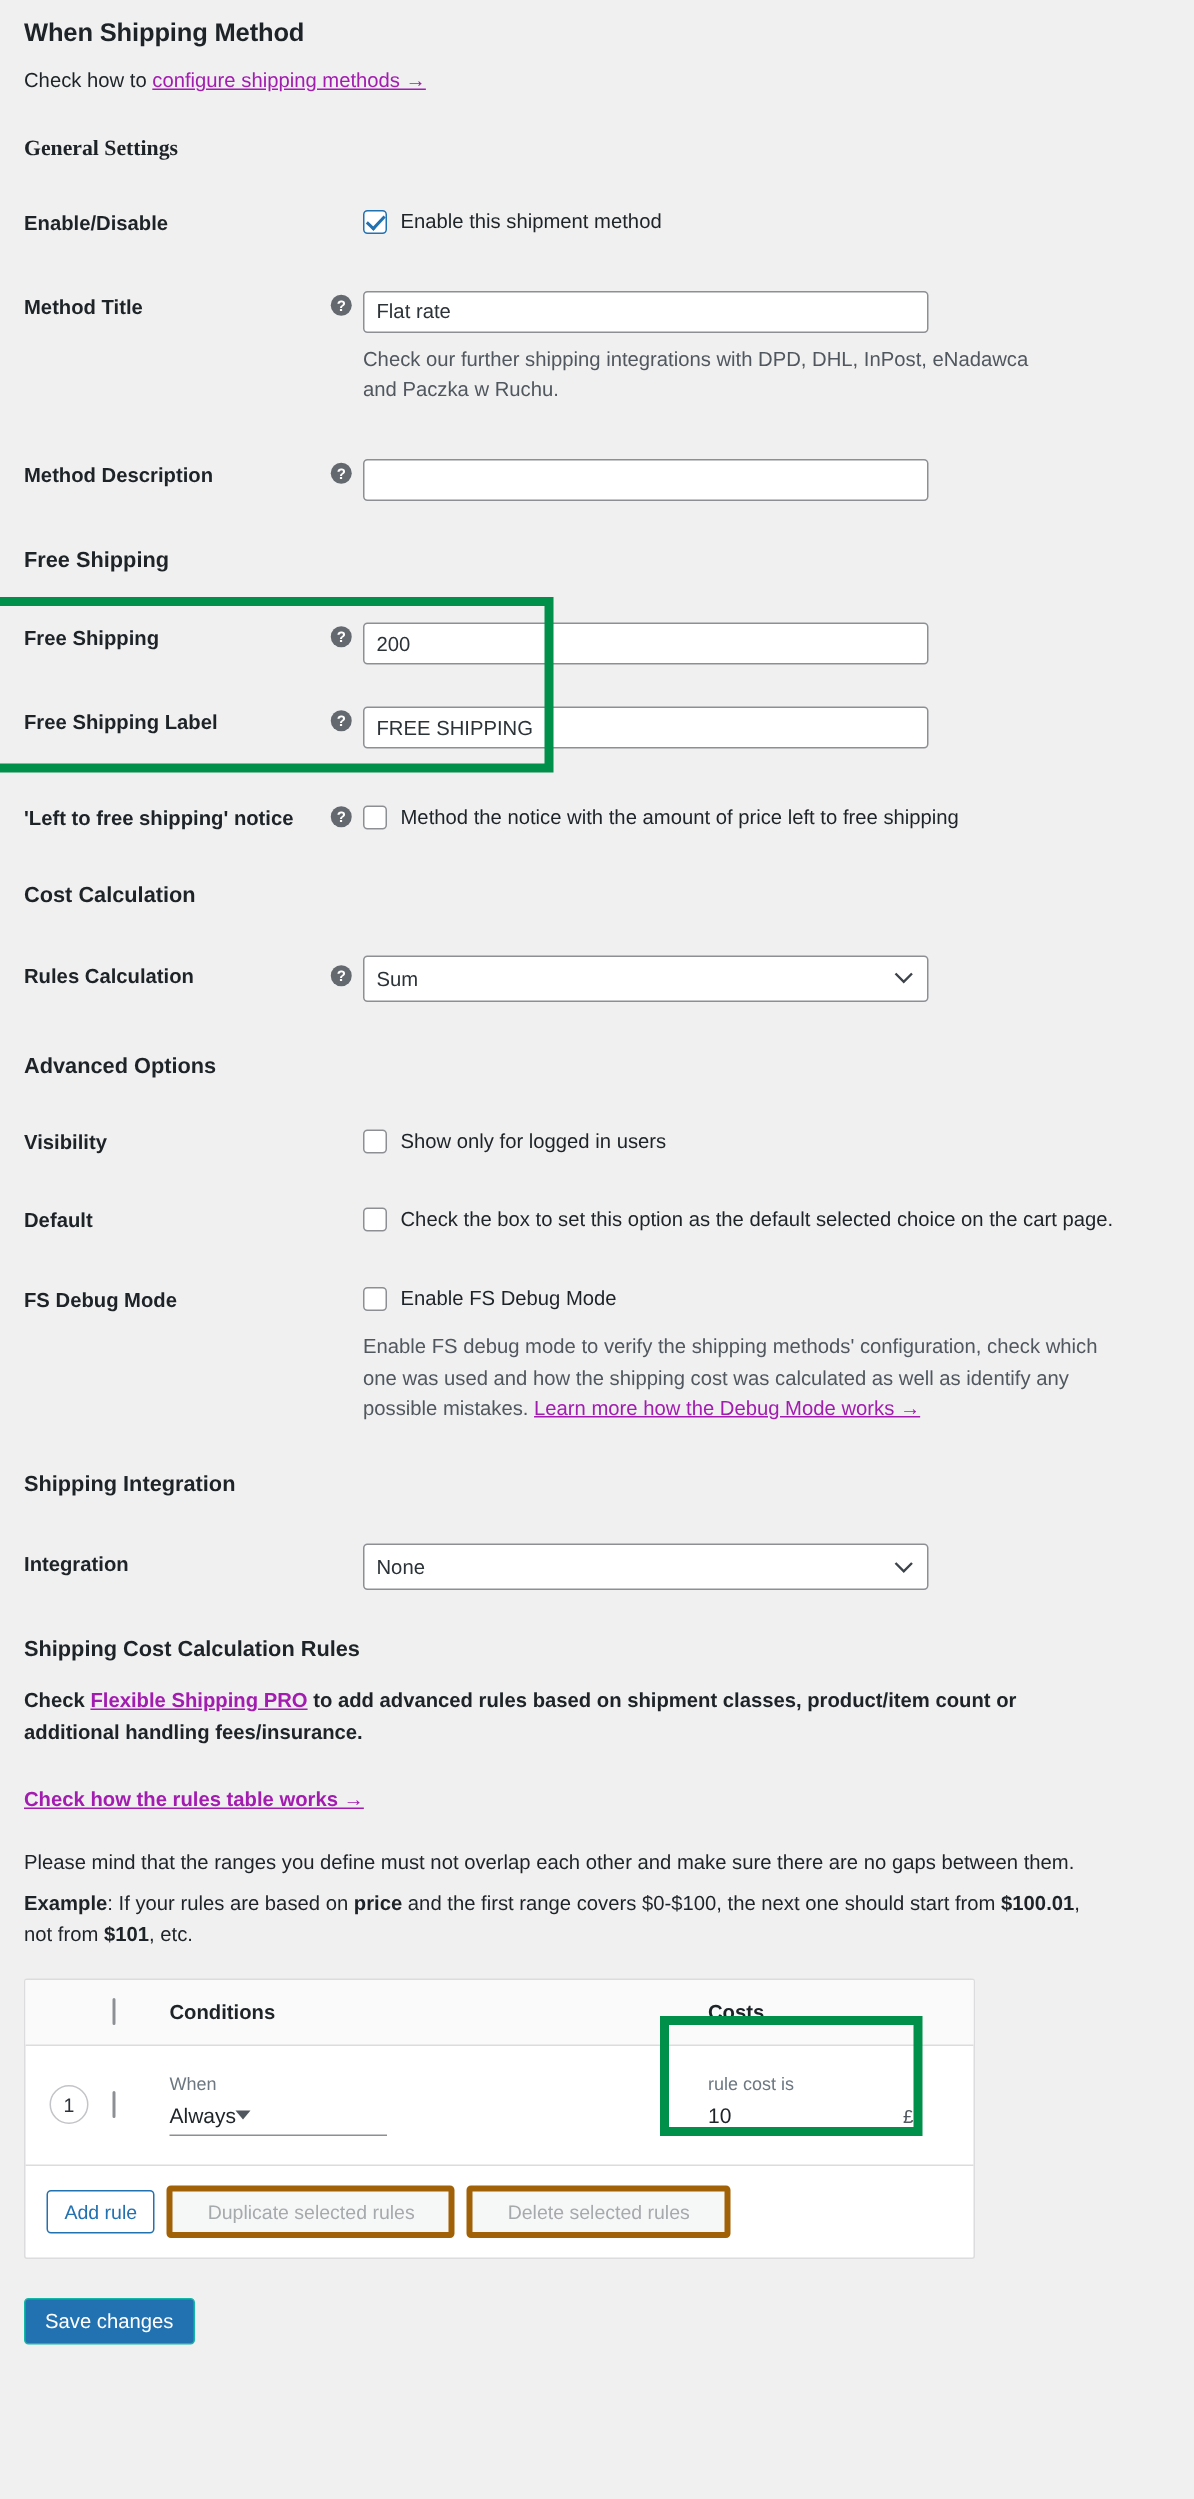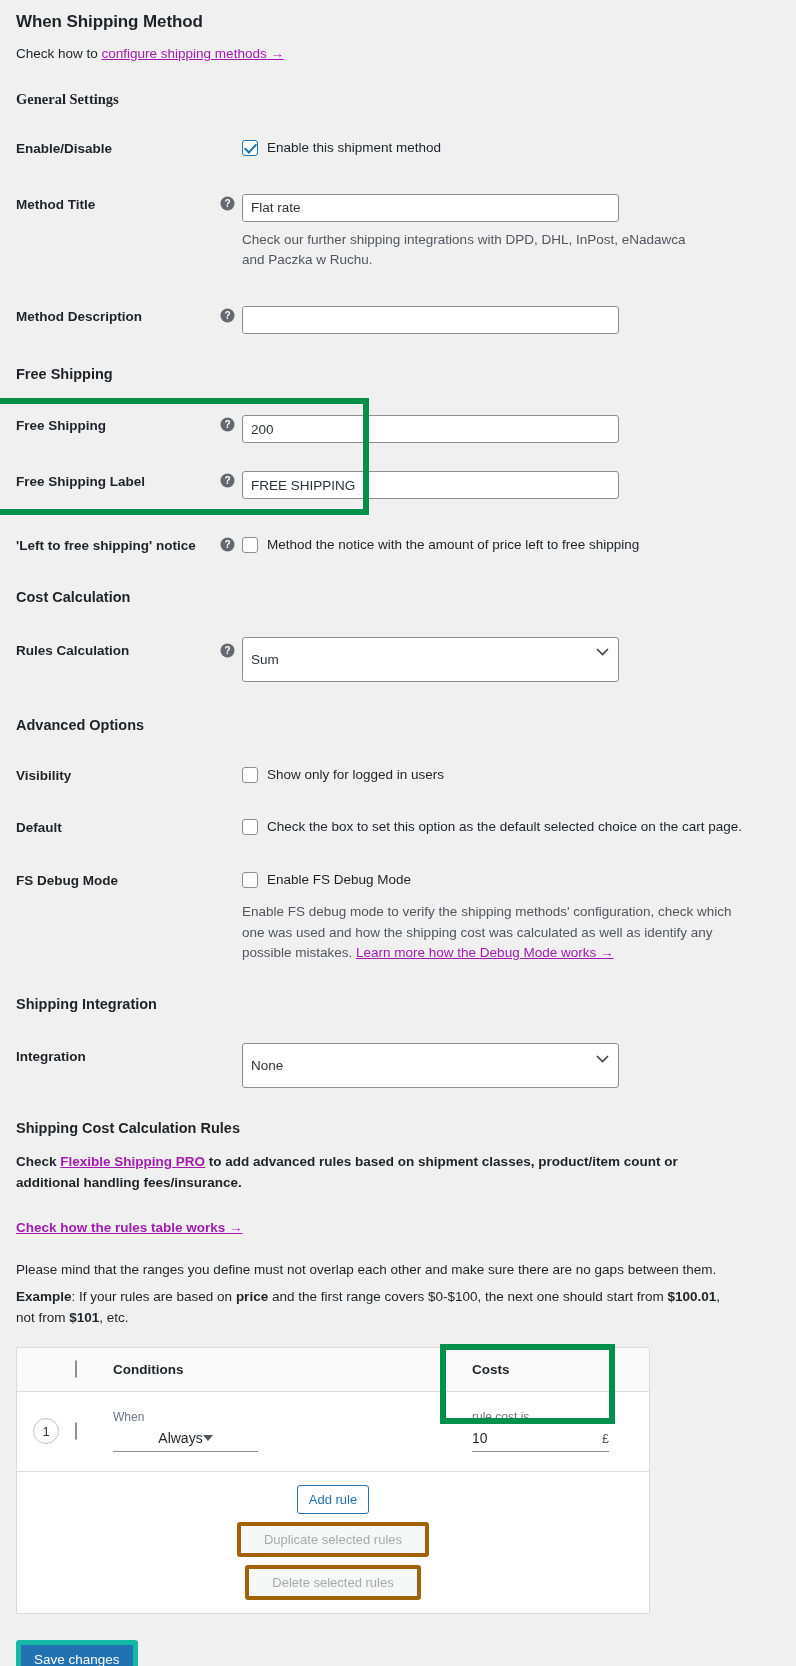--- a/index.html
+++ b/index.html
@@ -65,21 +65,21 @@
     border-radius: 3px;
     background: #fff;
     padding: 0 8px;
     font-family: "Liberation Sans", sans-serif;
     font-size: 13.5px;
     color: #2c3338;
     outline: none;
   }
   select.select-input {
     width: 377px;
-    height: 45px;
+    height: 31px;
     border: 1px solid #8c8f94;
     border-radius: 3px;
     background: #fff;
     padding: 0 8px;
     font-family: "Liberation Sans", sans-serif;
     font-size: 13.5px;
     color: #2c3338;
     outline: none;
     -webkit-appearance: none;
     appearance: none;
@@ -180,42 +180,41 @@
     font-size: 12px;
     color: #6c7781;
     margin-bottom: 6px;
   }
   .underline-select {
     width: 145px;
     border-bottom: 1px solid #8c8f94;
     padding-bottom: 5px;
     display: flex;
     align-items: center;
-    justify-content: center;
+    justify-content: flex-start;
     font-size: 14px;
     color: #1d2327;
   }
   .underline-input {
     width: 137px;
     border-bottom: 1px solid #8c8f94;
     padding-bottom: 5px;
     display: flex;
     align-items: baseline;
     justify-content: space-between;
     font-size: 14px;
     color: #1d2327;
   }
   .currency { font-size: 12.5px; color: #50575e; }
 
   .rt-foot {
     display: flex;
     align-items: center;
     gap: 8px;
     padding: 13px 14px;
-    flex-direction: column;
   }
   .btn-secondary {
     border: 1px solid #2271b1;
     color: #2271b1;
     background: #fff;
     border-radius: 3px;
     font-size: 13px;
     padding: 6px 11px;
     font-family: "Liberation Sans", sans-serif;
     cursor: pointer;
@@ -224,21 +223,21 @@
     border: 4px solid #a16207;
     color: #a7aaad;
     background: #f6f7f7;
     border-radius: 3px;
     font-size: 13px;
     padding: 6px 23px;
     font-family: "Liberation Sans", sans-serif;
   }
   .btn-primary {
     background: #2271b1;
-    border: 5px solid #14b8a6;
+    border: 1px solid #14b8a6;
     color: #fff;
     border-radius: 3px;
     font-size: 13.5px;
     padding: 7px 13px;
     font-family: "Liberation Sans", sans-serif;
     cursor: pointer;
   }
   .caret {
     width: 0; height: 0;
     border-left: 5px solid transparent;

